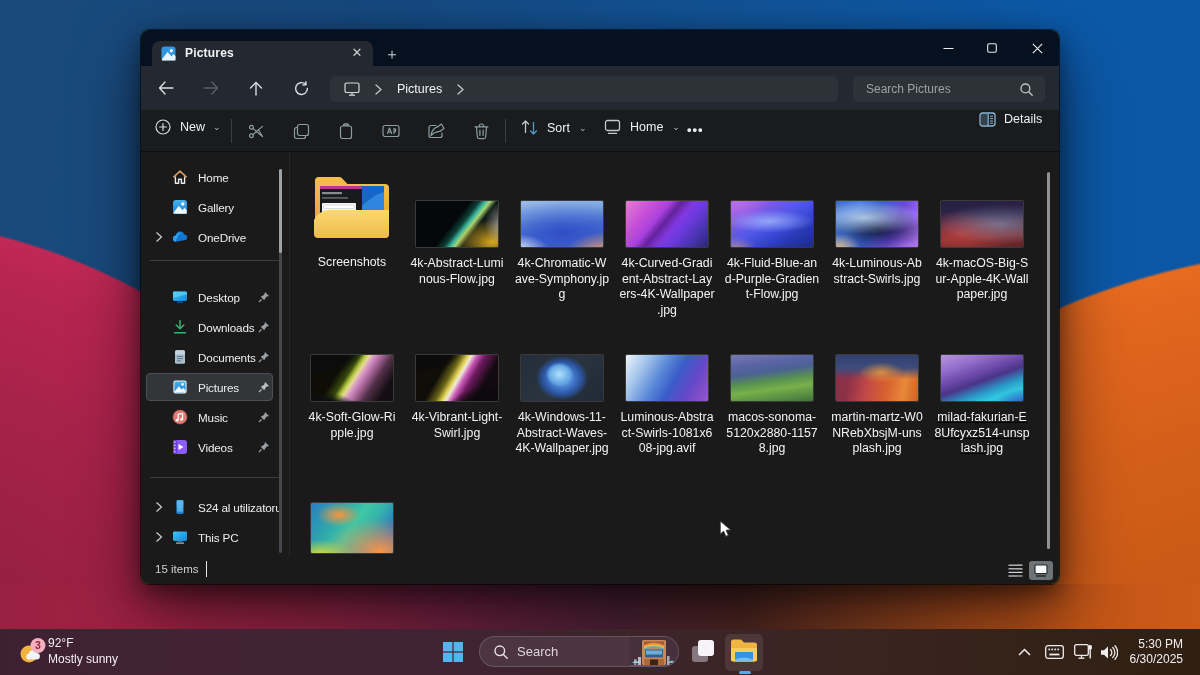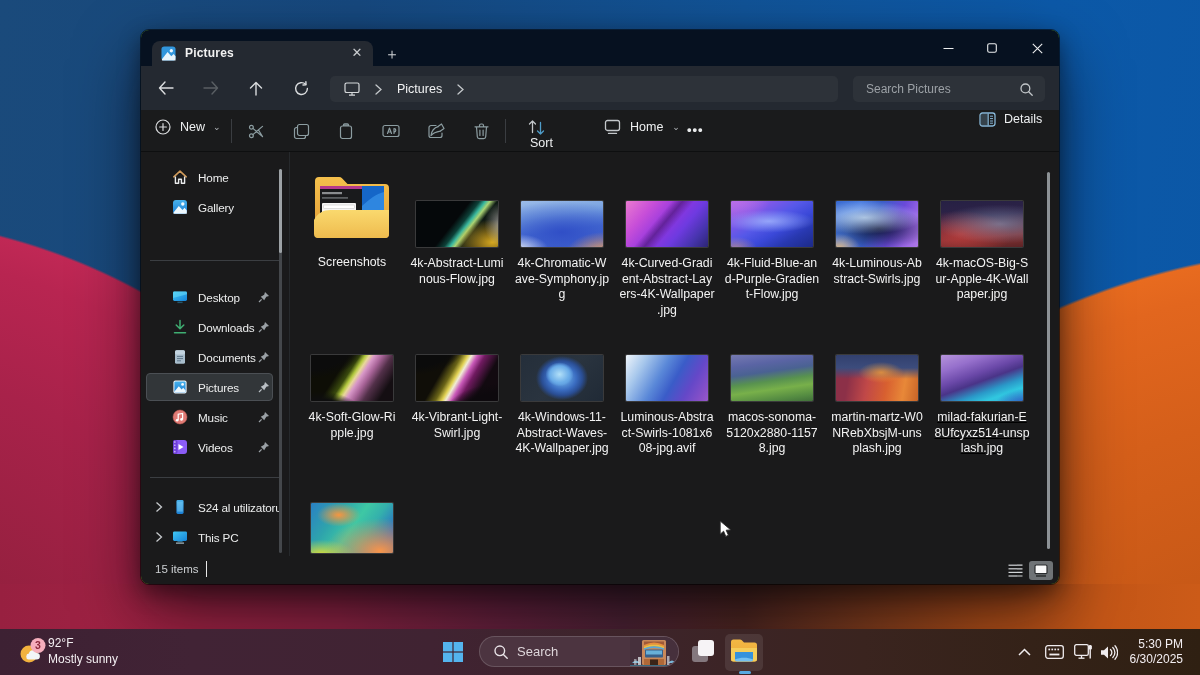--- a/index.html
+++ b/index.html
@@ -216,21 +216,21 @@
             <path d="M10.2 3.6 C5 5 3.6 8 3 12.5 C5.5 9.5 8 8.8 12.3 8.1"></path>
             <path d="M8 2.5 h-5 a2 2 0 0 0 -2 2 v8 a2 2 0 0 0 2 2 h9 a2 2 0 0 0 2 -2 v-2.5"></path>
           </svg>
         </div>
       <div class="navbtn" style="left:329px;top:10px;">
           <svg width="15" height="17" viewBox="0 0 15 17" fill="none" stroke="#8c9da1" stroke-width="1.2" stroke-linecap="round" stroke-linejoin="round">
             <path d="M1 3.8 h13 M5.5 3.5 v-1 a1.5 1.5 0 0 1 1.5 -1.5 h1 a1.5 1.5 0 0 1 1.5 1.5 v1 M2.5 3.8 l0.8 10 a2 2 0 0 0 2 1.8 h4.4 a2 2 0 0 0 2 -1.8 l0.8 -10 M5.9 7 v5.5 M9.1 7 v5.5"></path>
           </svg>
         </div>
       <div class="tsep" style="left:364px;"></div>
-      <div class="abs" style="left:380px;top:9px;display:flex;align-items:center;flex-direction:column;">
+      <div class="abs" style="left:380px;top:9px;display:flex;align-items:center;">
         <svg width="17" height="17" viewBox="0 0 17 17" fill="none" stroke-width="1.3" stroke-linecap="round" stroke-linejoin="round">
             <path d="M4.5 13.5 V2 M1.5 5 L4.5 2 L7.5 5" stroke="#c3c7ca"></path>
             <path d="M12.5 3.5 V15 M9.5 12 L12.5 15 L15.5 12" stroke="#4f9cc8"></path>
           </svg>
         <span class="tbtxt" style="margin-left:9px;">Sort</span>
         <span class="tchev" style="margin-left:9px;">⌄</span>
       </div>
       <div class="abs" style="left:463px;top:9px;display:flex;align-items:center;">
         <svg width="17" height="16" viewBox="0 0 17 16">
             <rect x="1.5" y="1.5" width="14" height="10" rx="2" fill="none" stroke="#c3c7ca" stroke-width="1.3"></rect>
@@ -285,20 +285,30 @@
             </svg>
             <span class="stx">Home</span>
           </div>
         <div class="srow" style="top:41px;">
             <svg class="sic" viewBox="0 0 16 16">
               <rect x="1" y="1" width="14" height="14" rx="3" fill="url(#gblue)"></rect>
               <circle cx="10.8" cy="5" r="1.7" fill="#f2fafe"></circle>
               <path d="M1.5 13.5 L6.8 7 L10.5 11 L12.6 8.8 L14.8 11.5 L14.8 14.8 L1.5 14.8 Z" fill="#eef8fd"></path>
             </svg>
             <span class="stx">Gallery</span>
+          </div>
+        <div class="srow" style="top:71px;">
+            <svg class="schev" width="8" height="12" viewBox="0 0 8 12">
+              <path d="M1.5 1.5 L6.5 6 L1.5 10.5" stroke="#c6c9cc" stroke-width="1.3" fill="none"></path>
+            </svg>
+            <svg class="sic" viewBox="0 0 16 16">
+              <path d="M4.2 12.6 a3.1 3.1 0 0 1 -0.3 -6.2 a4.4 4.4 0 0 1 8.5 -0.9 a2.9 2.9 0 0 1 -0.3 5.8 z" fill="#1175d2"></path>
+              <path d="M4.2 12.6 a3.1 3.1 0 0 1 -0.3 -6.2 a4.4 4.4 0 0 1 6 -2.5 c-2.5 0.6 -4.2 2.4 -4.4 5.2 -1 0.8 -1.4 2 -1.3 3.5z" fill="#2e9fe8"></path>
+            </svg>
+            <span class="stx">OneDrive</span>
           </div>
         <div class="sdivider" style="top:108px;"></div>
         <div class="srow" style="top:131px;">
             <svg class="sic" viewBox="0 0 16 16">
               <rect x="1" y="2.4" width="14" height="9.6" rx="1.4" fill="url(#gteal)"></rect>
               <path d="M1 3.8 a1.4 1.4 0 0 1 1.4 -1.4 h11.2 a1.4 1.4 0 0 1 1.4 1.4 v1.4 L1 9 Z" fill="#6adcf8" opacity=".55"></path>
               <rect x="5.4" y="12.6" width="5.2" height="1.5" fill="#23566e"></rect>
             </svg>
             <span class="stx">Desktop</span>
             <svg class="spin" width="12" height="12" viewBox="0 0 12 12">

